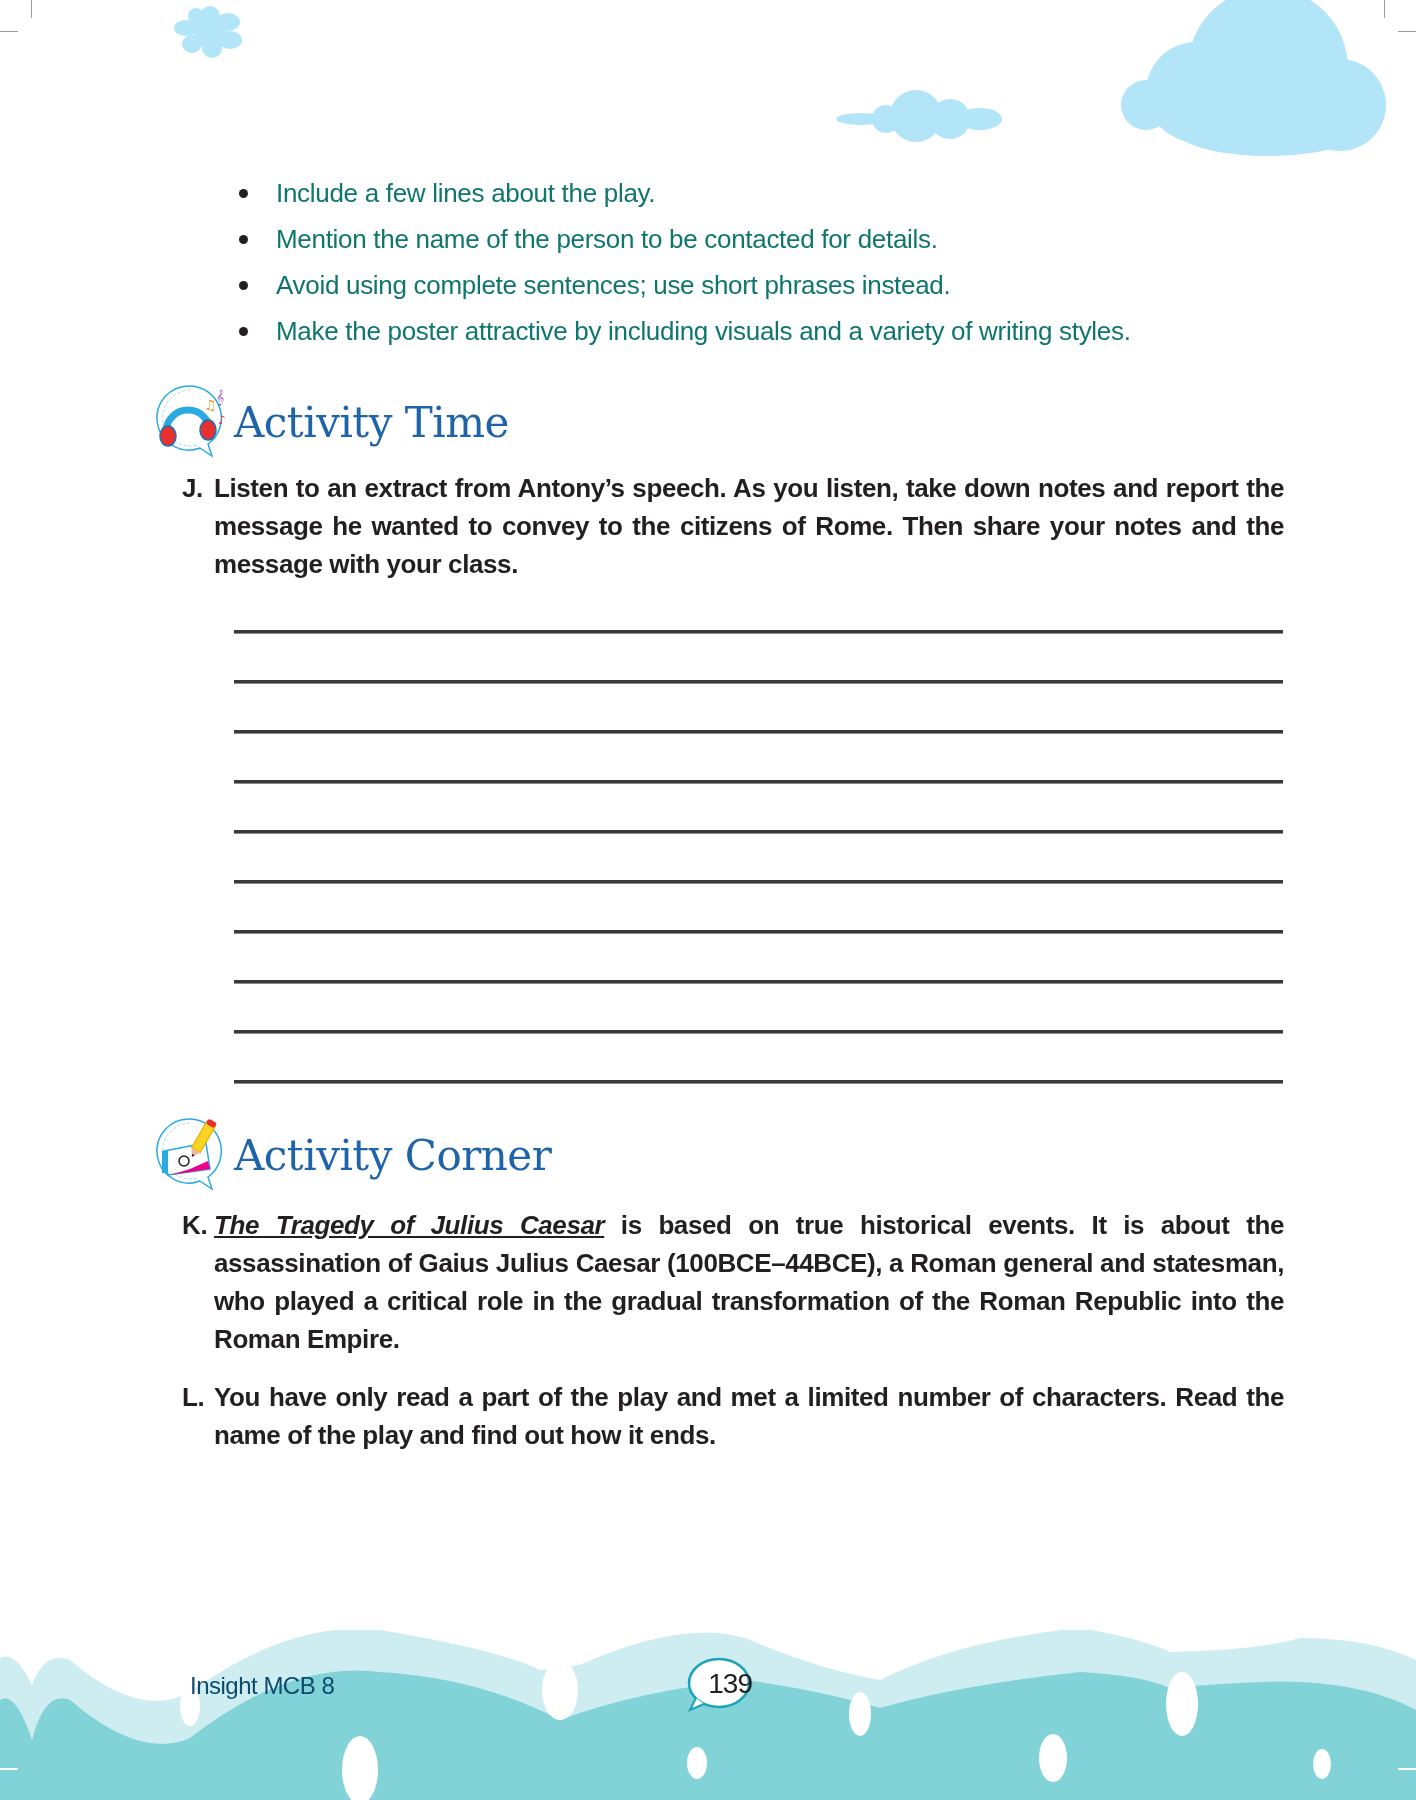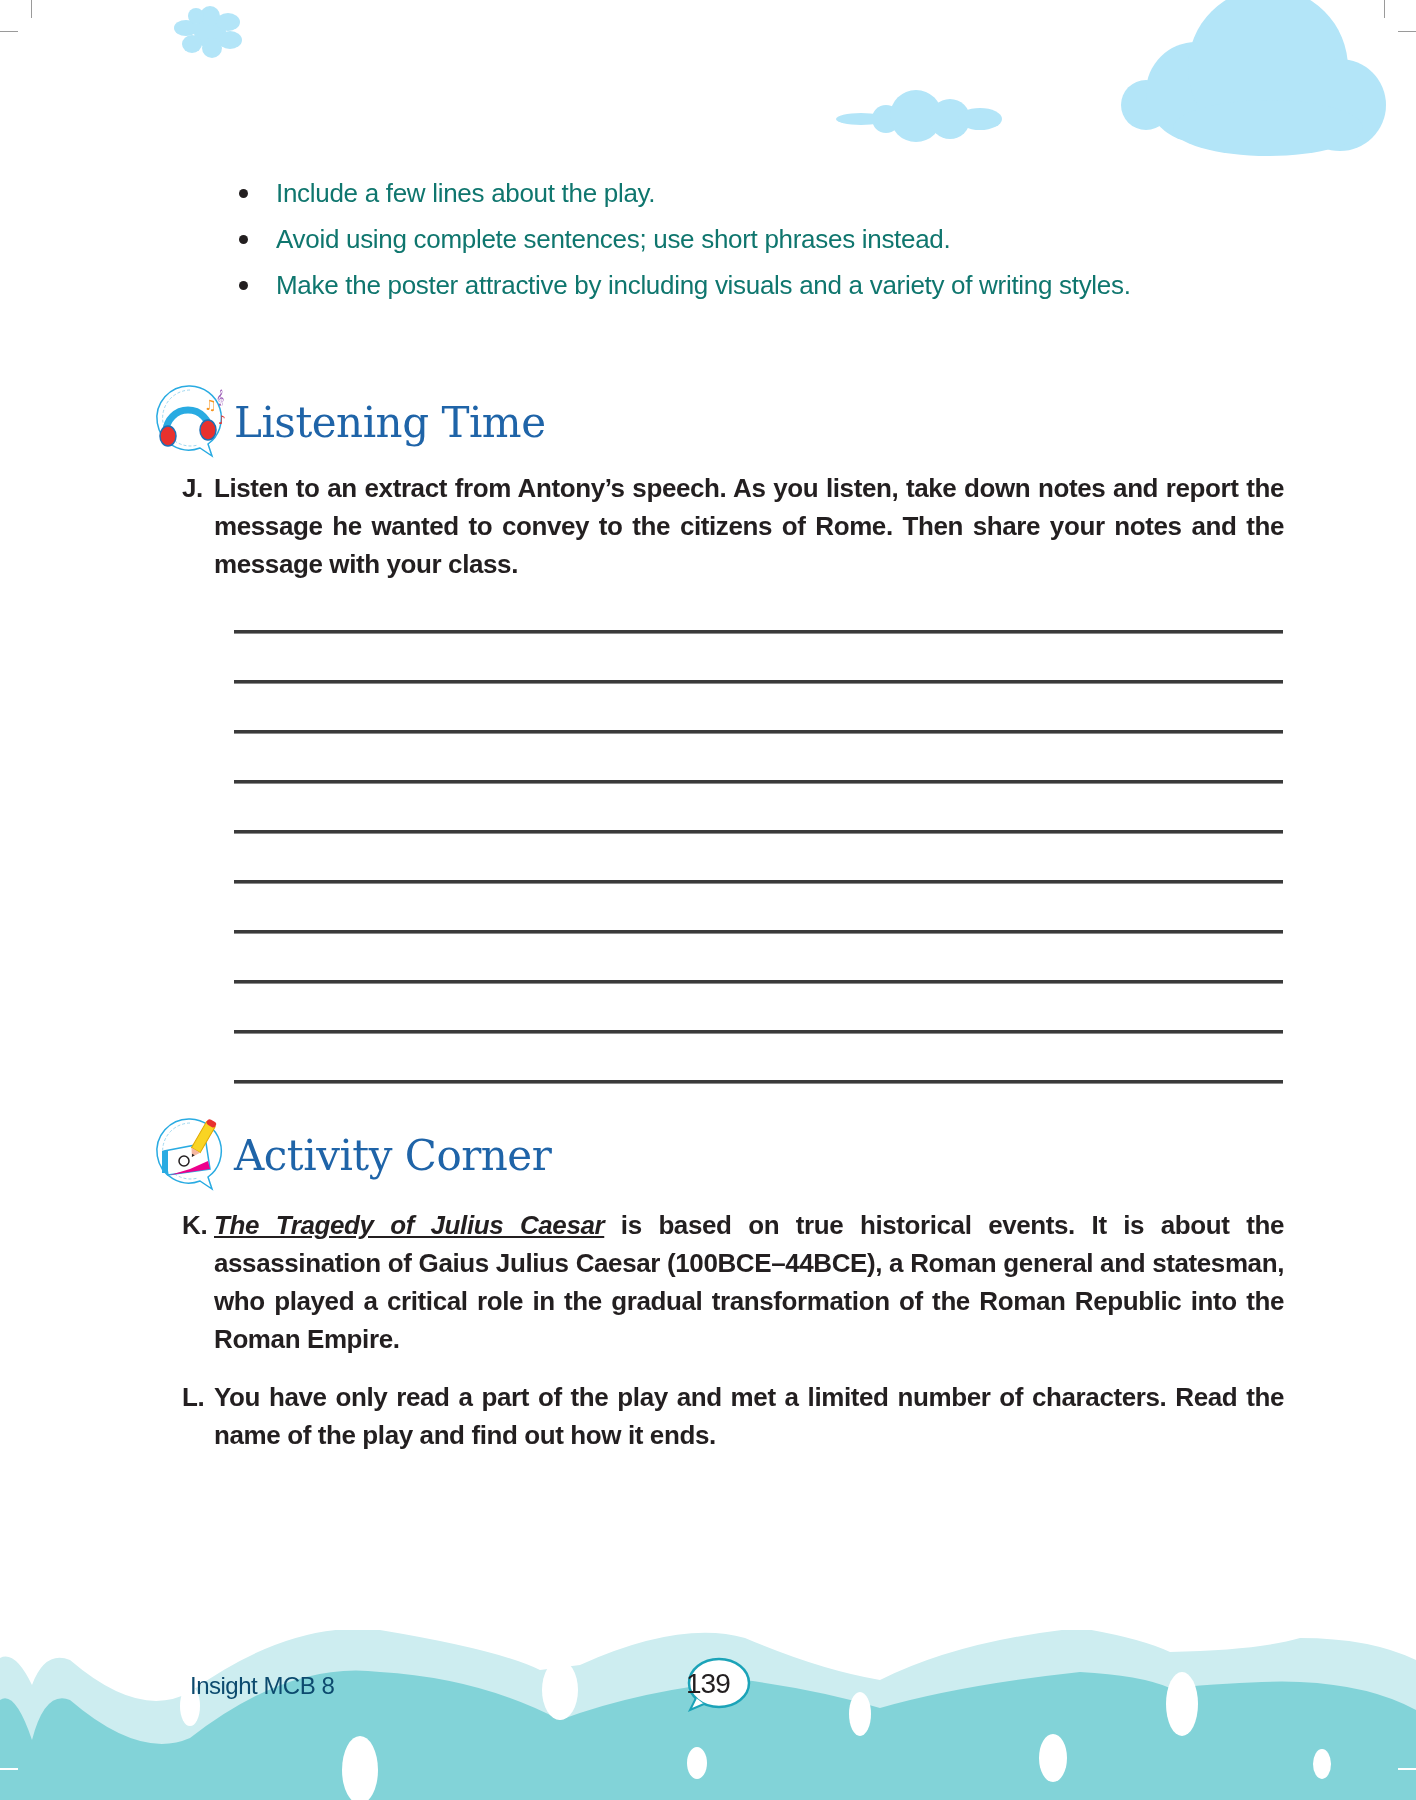--- a/index.html
+++ b/index.html
@@ -29,21 +29,21 @@
     .q .qtext i { font-style: italic; text-decoration: underline; }
 
     
     .answer-lines { position: absolute; left: 234px; top: 630px; width: 1049px; }
     .answer-line { height: 3px; background: #3a3a3a; border-bottom: 1px solid #8a8a8a; margin-bottom: 46px; }
 
     
     .footer-waves { position: absolute; left: 0; bottom: 0; width: 1416px; height: 170px; }
     .footer-book { position: absolute; left: 154px; top: 1672px; font-size: 24px; letter-spacing: -0.5px; color: #0c4a6e; margin-left: 36px; }
     .page-num { position: absolute; left: 686px; top: 1658px; width: 66px; height: 52px; }
-    .page-num .num { position: absolute; left: 0; top: 0; width: 66px; height: 52px; text-align: left; line-height: 52px; font-size: 28px; letter-spacing: -1px; color: #231f20; }
+    .page-num .num { position: absolute; left: 0; top: 0; width: 66px; height: 52px; text-align: right; line-height: 52px; font-size: 28px; letter-spacing: -1px; color: #231f20; }
   </style>
 </head>
 <body>
 
 <div class="crop" style="left:31px; top:0; width:1px; height:18px;"></div>
 <div class="crop" style="left:0; top:31px; width:18px; height:1px;"></div>
 <div class="crop" style="left:1384px; top:0; width:1px; height:18px;"></div>
 <div class="crop" style="left:1398px; top:31px; width:18px; height:1px;"></div>
 
 <div class="abs deco" style="left:172px; top:4px;">
@@ -80,38 +80,39 @@
       <circle cx="78" cy="92" r="50"></circle>
       <circle cx="150" cy="68" r="80"></circle>
       <circle cx="222" cy="105" r="46"></circle>
       <ellipse cx="150" cy="128" rx="95" ry="28"></ellipse>
     </g>
   </svg>
 </div>
 
 <ul class="bullets">
   <li><span class="dot"></span><span>Include a few lines about the play.</span></li>
+  <li><span class="dot"></span><span>Mention the name of the person to be contacted for details.</span></li>
   <li><span class="dot"></span><span>Avoid using complete sentences; use short phrases instead.</span></li>
   <li><span class="dot"></span><span>Make the poster attractive by including visuals and a variety of writing styles.</span></li>
 </ul>
 
 <div class="section-head" style="left:150px; top:380px;">
   <span>
     <svg width="80" height="80" viewBox="0 0 80 80">
       <path d="M40 6 a32 32 0 1 0 10 62 l12 8 l-4 -12 a32 32 0 0 0 -18 -58z" fill="#fff" stroke="#29abe2" stroke-width="1.5"></path>
       <path d="M40 10 a28 28 0 1 0 8 55" fill="none" stroke="#9fd8f0" stroke-width="1" stroke-dasharray="3 2"></path>
       <path d="M16 52 a22 22 0 0 1 44 0" fill="none" stroke="#29abe2" stroke-width="7"></path>
       <ellipse cx="18" cy="56" rx="8" ry="10" fill="#e8312e" stroke="#1c6fb5" stroke-width="1.5"></ellipse>
       <ellipse cx="58" cy="50" rx="8" ry="10" fill="#e8312e" stroke="#1c6fb5" stroke-width="1.5"></ellipse>
       <text x="54" y="30" font-size="14" fill="#f7941d" font-family="DejaVu Sans, sans-serif">♫</text>
       <text x="66" y="22" font-size="14" fill="#9b59b6" font-family="DejaVu Sans, sans-serif">𝄞</text>
       <text x="68" y="44" font-size="12" fill="#e8312e" font-family="DejaVu Sans, sans-serif">♪</text>
     </svg>
   </span>
-  <span class="title">Listening Time</span>
+  <span class="title">Activity Time</span>
 </div>
 
 <div class="q" style="top:469px;">
   <span class="qlabel">J.</span>
   <span class="qtext">Listen to an extract from Antony’s speech. As you listen, take down notes and report the message he wanted to convey to the citizens of Rome. Then share your notes and the message with your class.</span>
 </div>
 
 <div class="answer-lines">
   <div class="answer-line"></div>
   <div class="answer-line"></div>

